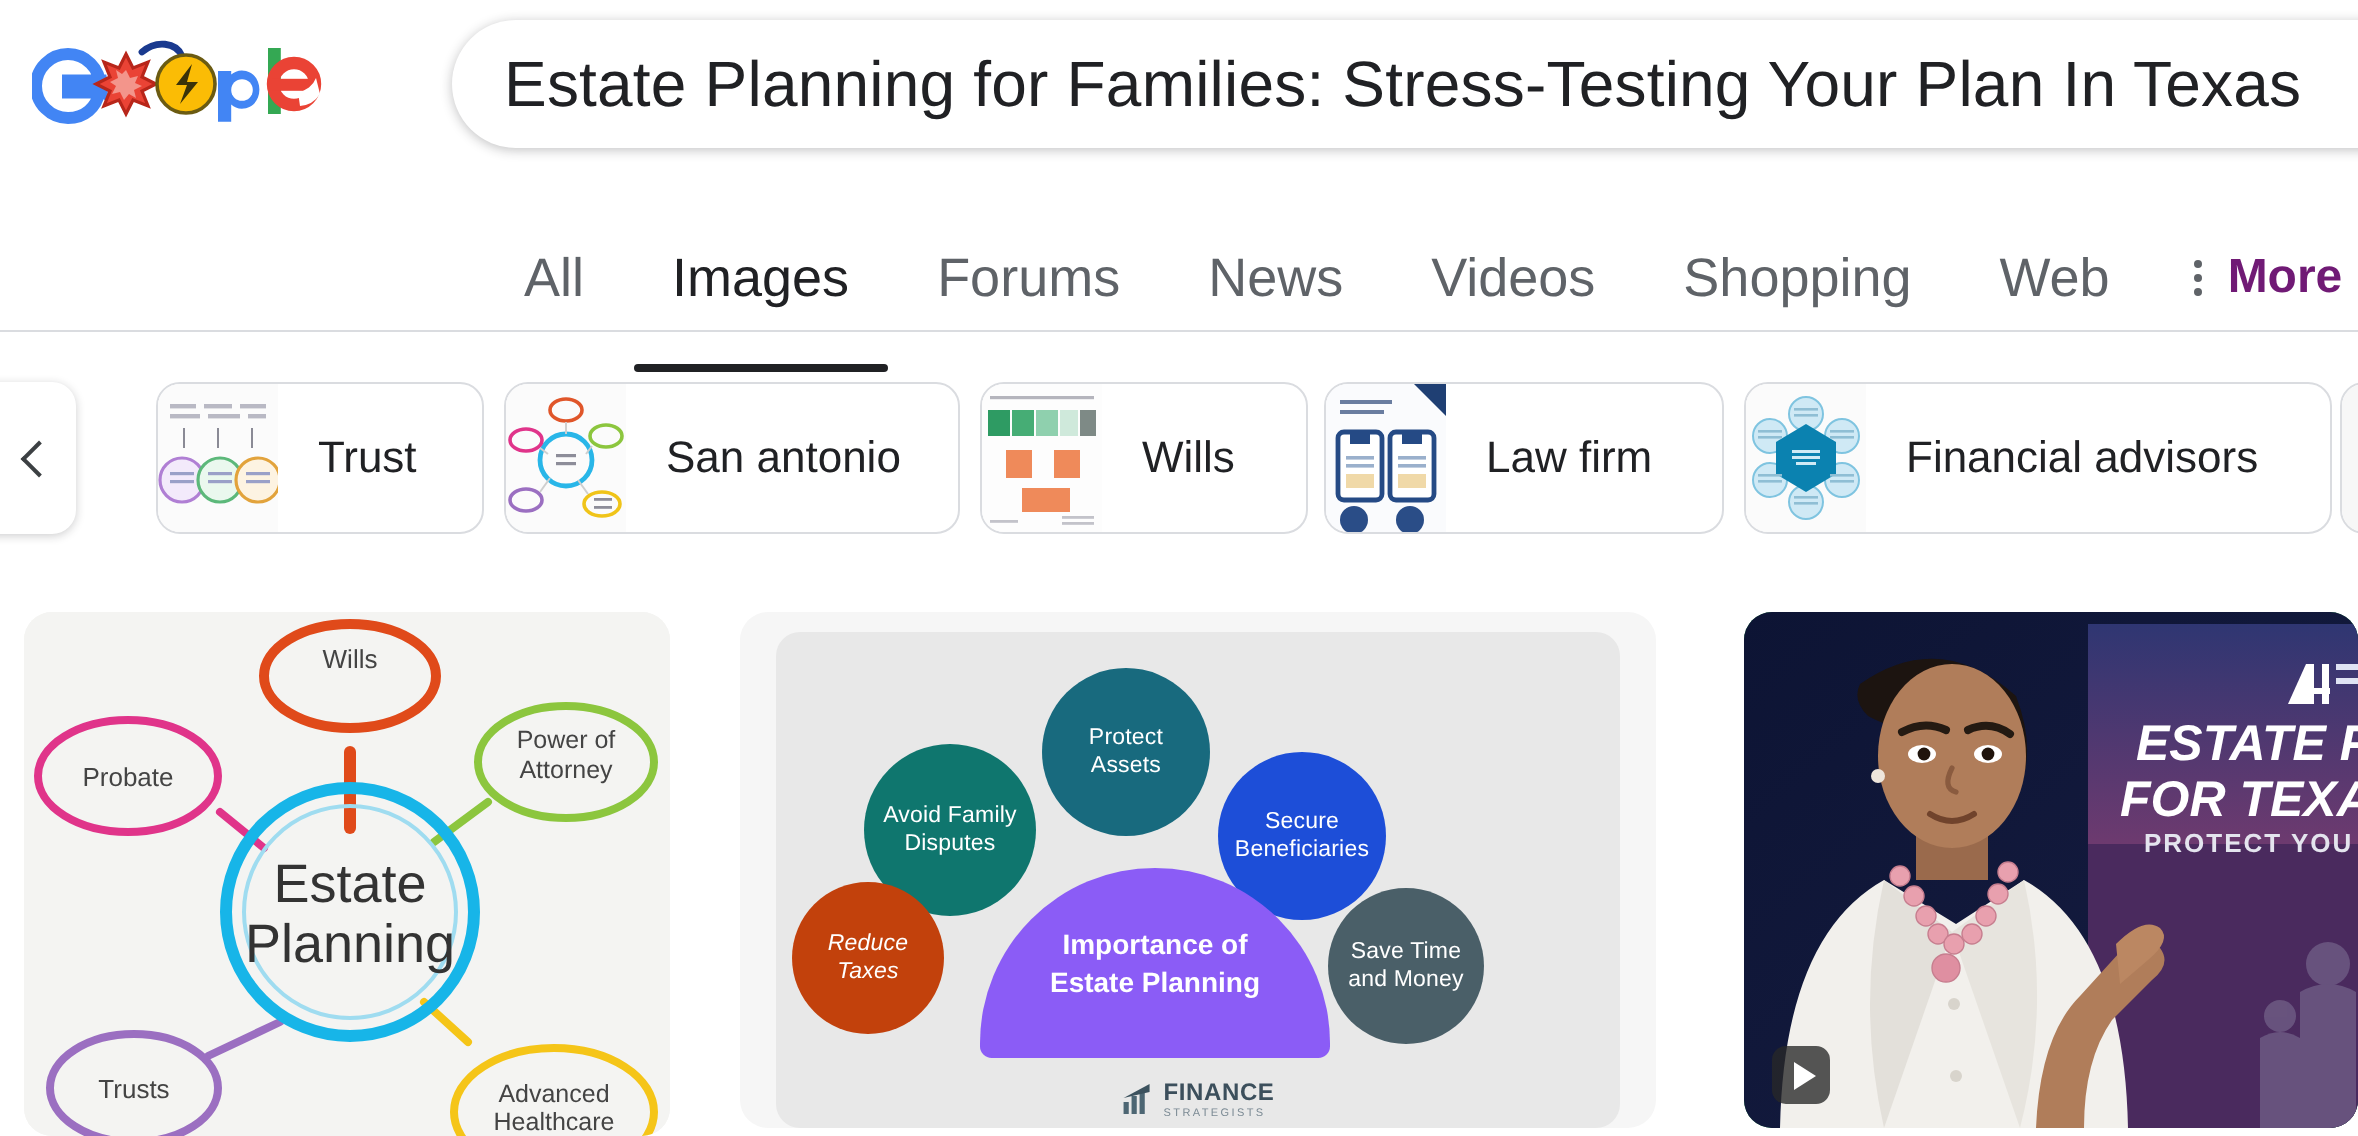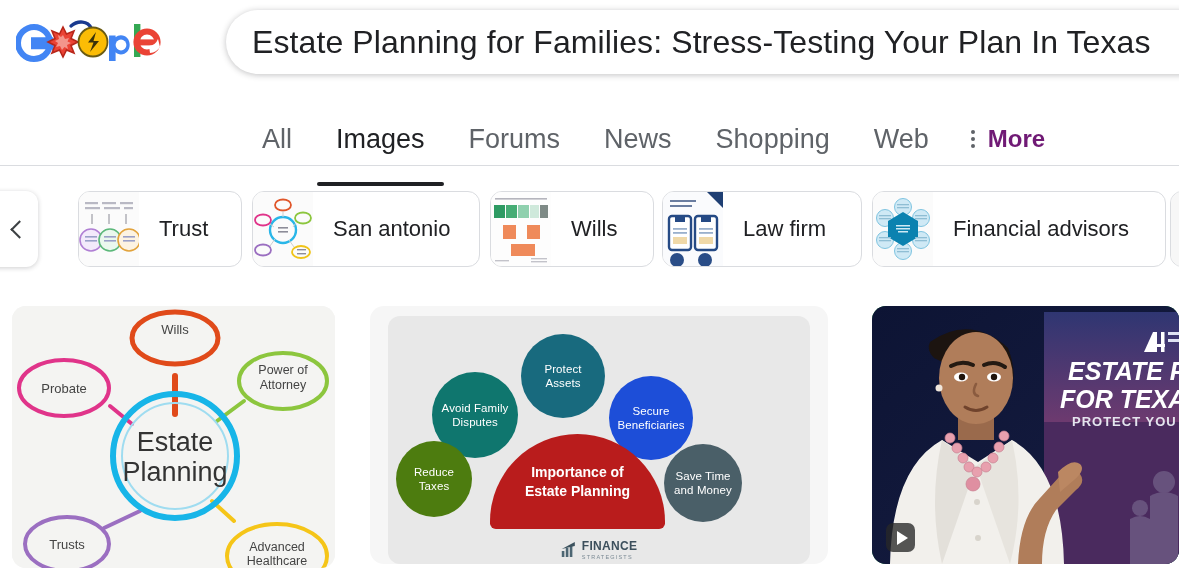--- a/index.html
+++ b/index.html
@@ -284,20 +284,23 @@
     </div>
     <div class="tab active">
       <span>Images</span>
       <span class="tab-underline"></span>
     </div>
     <div class="tab">
       <span>Forums</span>
     </div>
     <div class="tab">
       <span>News</span>
+    </div>
+    <div class="tab">
+      <span>Videos</span>
     </div>
     <div class="tab">
       <span>Shopping</span>
     </div>
     <div class="tab">
       <span>Web</span>
     </div>
     <div class="tab-more">
       <span class="dots-icon">
         <i></i>
@@ -524,30 +527,30 @@
       </div>
 
       <div class="bubble" style="left:44px; top:56px; width:86px; height:86px; background:#0f766e;">
         <span>Avoid Family<br>Disputes</span>
       </div>
 
       <div class="bubble" style="left:221px; top:60px; width:84px; height:84px; background:#1d4ed8;">
         <span>Secure<br>Beneficiaries</span>
       </div>
 
-      <div class="bubble" style="left:8px; top:125px; width:76px; height:76px; background:#4d7c0f;">
+      <div class="bubble" style="left:8px; top:125px; width:76px; height:76px; background:#c2410c;font-style:italic;">
         <span>Reduce<br>Taxes</span>
       </div>
 
       <div class="bubble" style="left:276px; top:128px; width:78px; height:78px; background:#4a5f68;">
         <span>Save Time<br>and Money</span>
       </div>
 
       <div class="dome" style="left:102px; top:118px; width:175px; height:95px;
-                  background:#b91c1c; border-radius:90px 90px 6px 6px;">
+                  background:#8b5cf6; border-radius:90px 90px 6px 6px;">
         <span>Importance of<br>Estate Planning</span>
       </div>
 
       <div class="fs-logo">
         <svg width="17" height="16" viewBox="0 0 17 16">
           <path d="M1 15 L1 9 L3.6 9 L3.6 15 Z" fill="#4d6673"></path>
           <path d="M5 15 L5 6 L7.6 6 L7.6 15 Z" fill="#4d6673"></path>
           <path d="M9 15 L9 3 L11.6 3 L11.6 15 Z" fill="#4d6673"></path>
           <path d="M1 7 L14 0 L14 4 Z" fill="#3c525e"></path>
         </svg>

